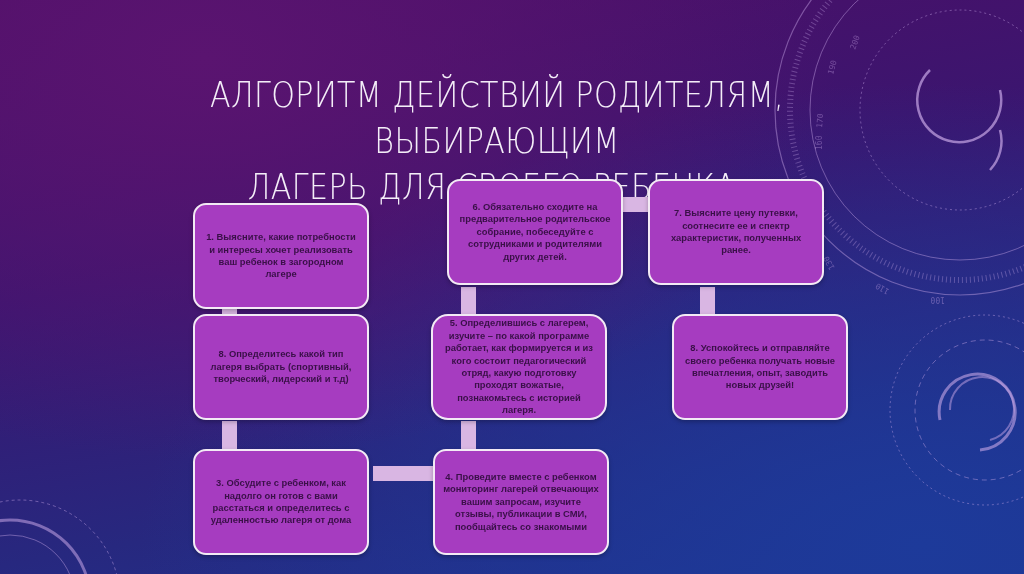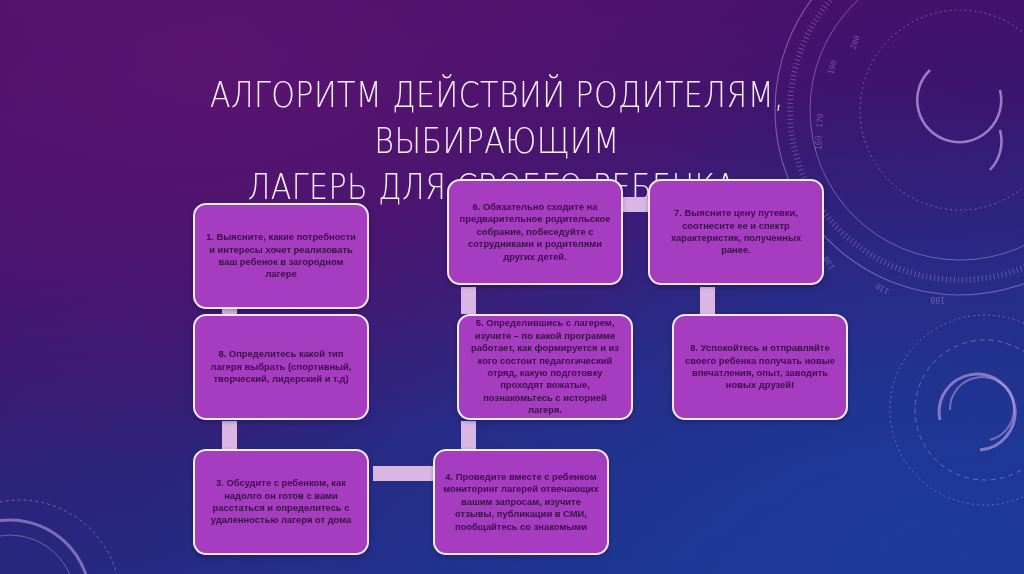--- a/index.html
+++ b/index.html
@@ -77,21 +77,21 @@
 </div>
 <div class="box" style="left:193px; top:314px;">
   <span>8. Определитесь какой тип лагеря выбрать (спортивный, творческий, лидерский и  т.д)</span>
 </div>
 <div class="box" style="left:193px; top:449px;align-items:center;">
   <span>3. Обсудите с ребенком, как надолго он готов с вами расстаться и определитесь с удаленностью лагеря от дома</span>
 </div>
 <div class="box" style="left:433px; top:449px;text-align:center;">
   <span>4. Проведите вместе с ребенком мониторинг лагерей отвечающих вашим запросам, изучите отзывы, публикации в СМИ,  пообщайтесь со знакомыми</span>
 </div>
-<div class="box" style="left:457px; top:314px;">
+<div class="box" style="left:431px; top:314px;border-radius:17px;">
   <span>5. Определившись с лагерем, изучите – по какой программе работает, как формируется и из кого состоит педагогический отряд, какую подготовку проходят вожатые, познакомьтесь с историей лагеря.</span>
 </div>
 <div class="box" style="left:447px; top:179px;">
   <span>6. Обязательно сходите на предварительное родительское собрание, побеседуйте с сотрудниками и родителями других детей.</span>
 </div>
 <div class="box" style="left:648px; top:179px;">
   <span>7. Выясните   цену путевки, соотнесите ее и спектр характеристик, полученных ранее.</span>
 </div>
 <div class="box" style="left:672px; top:314px;">
   <span>8. Успокойтесь и отправляйте своего ребенка получать новые впечатления, опыт, заводить новых друзей!</span>

